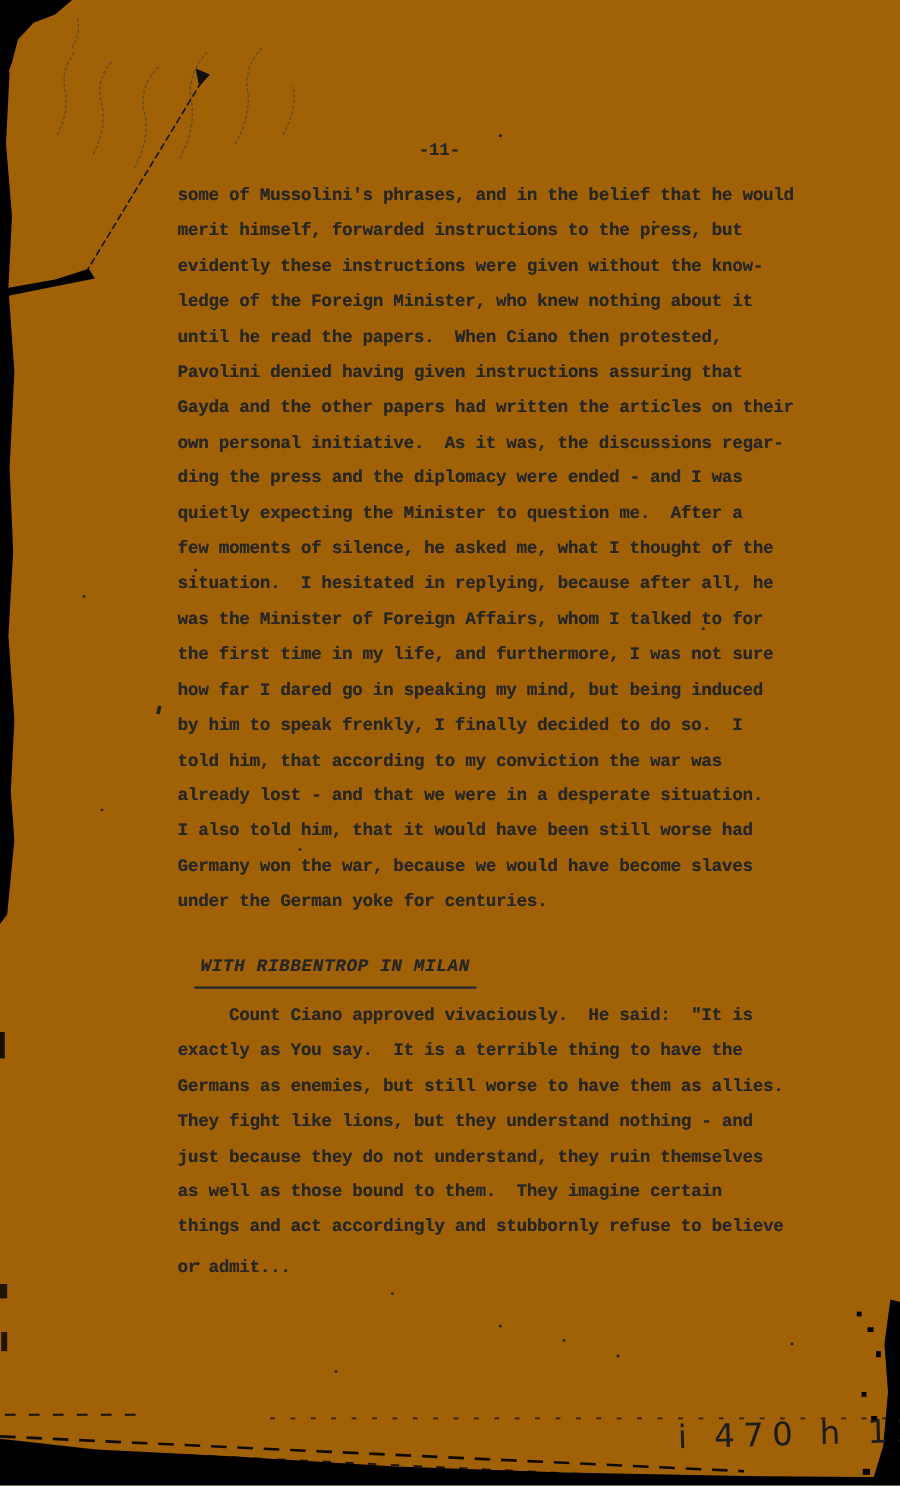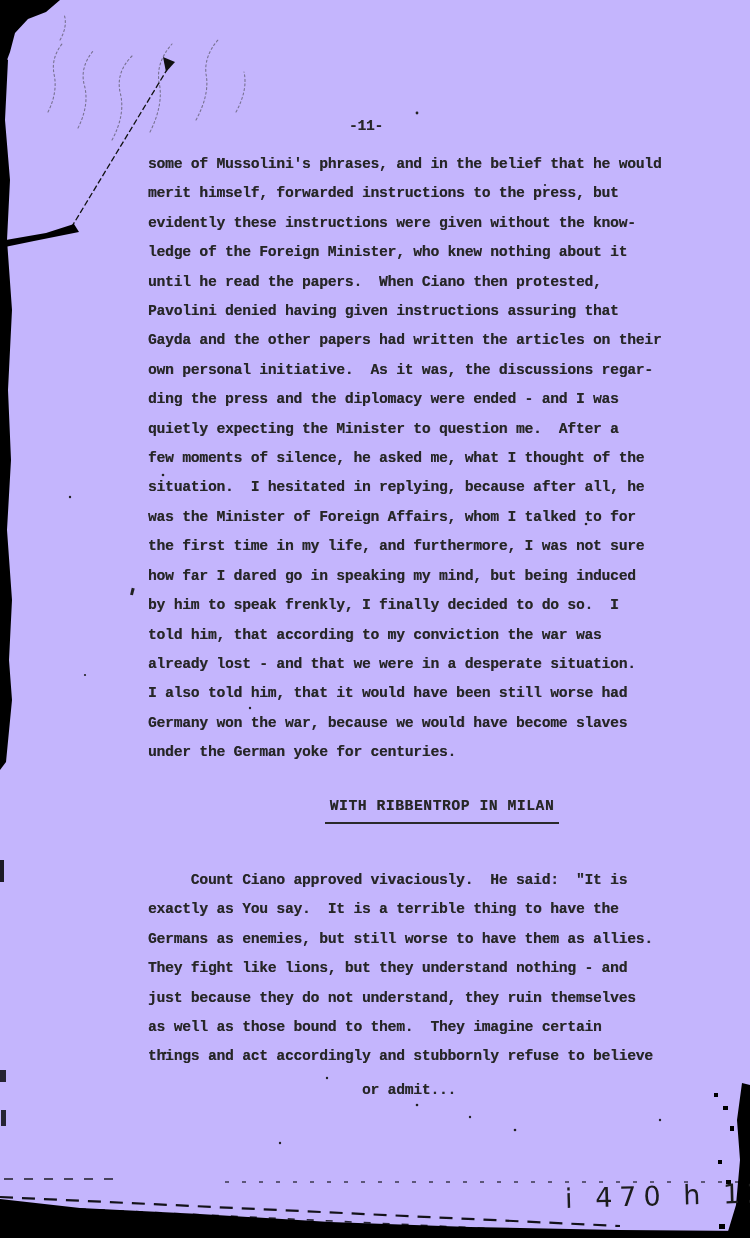--- a/index.html
+++ b/index.html
@@ -1,19 +1,19 @@
 <!DOCTYPE html>
 <html><head>
 <meta charset="utf-8">
 <style>
   html,body{margin:0;padding:0;background:#888;}
   #page{
     position:relative;
     width:750px;height:1238px;
-    background:#c4b5fd;
+    background:#a16207;
     overflow:hidden;
     font-family:"Liberation Mono","DejaVu Sans Mono",monospace;
     color:#262626;
   }
   .typed{
     font-size:14.6px;
     line-height:29.4px;
     letter-spacing:-0.2px;
     font-weight:600;
     text-shadow:0.3px 0 0 rgba(30,30,30,0.55);
@@ -21,32 +21,33 @@
   }
   #page-number{
     position:absolute;top:112px;left:0;right:0;
     text-align:center;
     transform:translateX(-9px);
   }
   #body-block{
     position:absolute;top:150px;left:148px;width:560px;
   }
   #section-heading-wrap{
-    margin-top:24px;margin-bottom:42px;
-    text-align:center;
+    margin-top:24px;margin-bottom:9px;
+    text-align:left;
     transform:translateX(14px);
+    font-style:italic;
   }
   #section-heading-wrap .heading-text{
     display:inline-block;
     border-bottom:2px solid #2a2a2a;
     padding:0 5px 1px 5px;
     letter-spacing:0.6px;
   }
   #continuation-line{
-    text-align:center;
+    text-align:left;
     padding-right:38px;
     margin-top:4px;
   }
   #handwritten-ref{
     position:absolute;
     left:565px;top:1180px;
     font-family:"DejaVu Sans",sans-serif;
     font-size:27px;
     font-weight:400;
     letter-spacing:7px;

